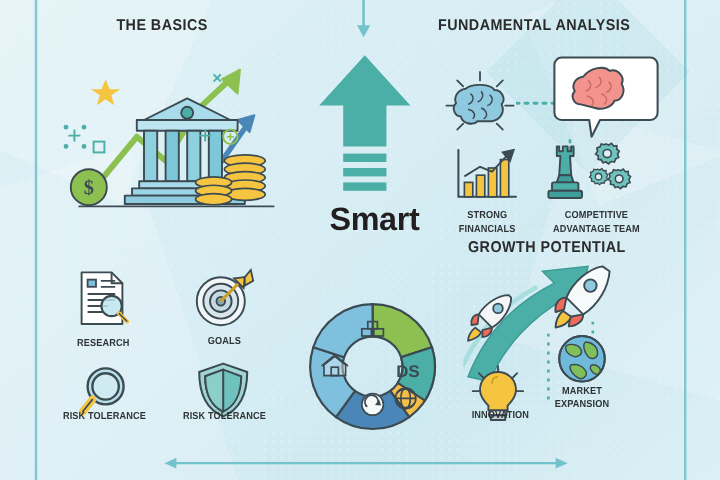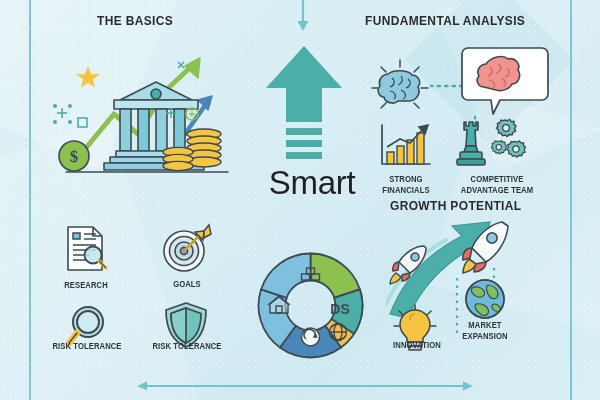--- a/index.html
+++ b/index.html
@@ -67,22 +67,22 @@
     white-space: pre-line;
     transform: scaleX(0.90);
   }
   .center-title {
     position: absolute;
     left: 232px;
     top: 168px;
     width: 160px;
     text-align: center;
     color: #231f20;
-    font-weight: 400;
-    font-size: 33px;
+    font-weight: 700;
+    font-size: 27px;
     line-height: 30px;
     letter-spacing: -0.3px;
   }
   .svg-abs { position: absolute; }
 </style>
 </head>
 <body>
 
 <div id="canvas">
 

